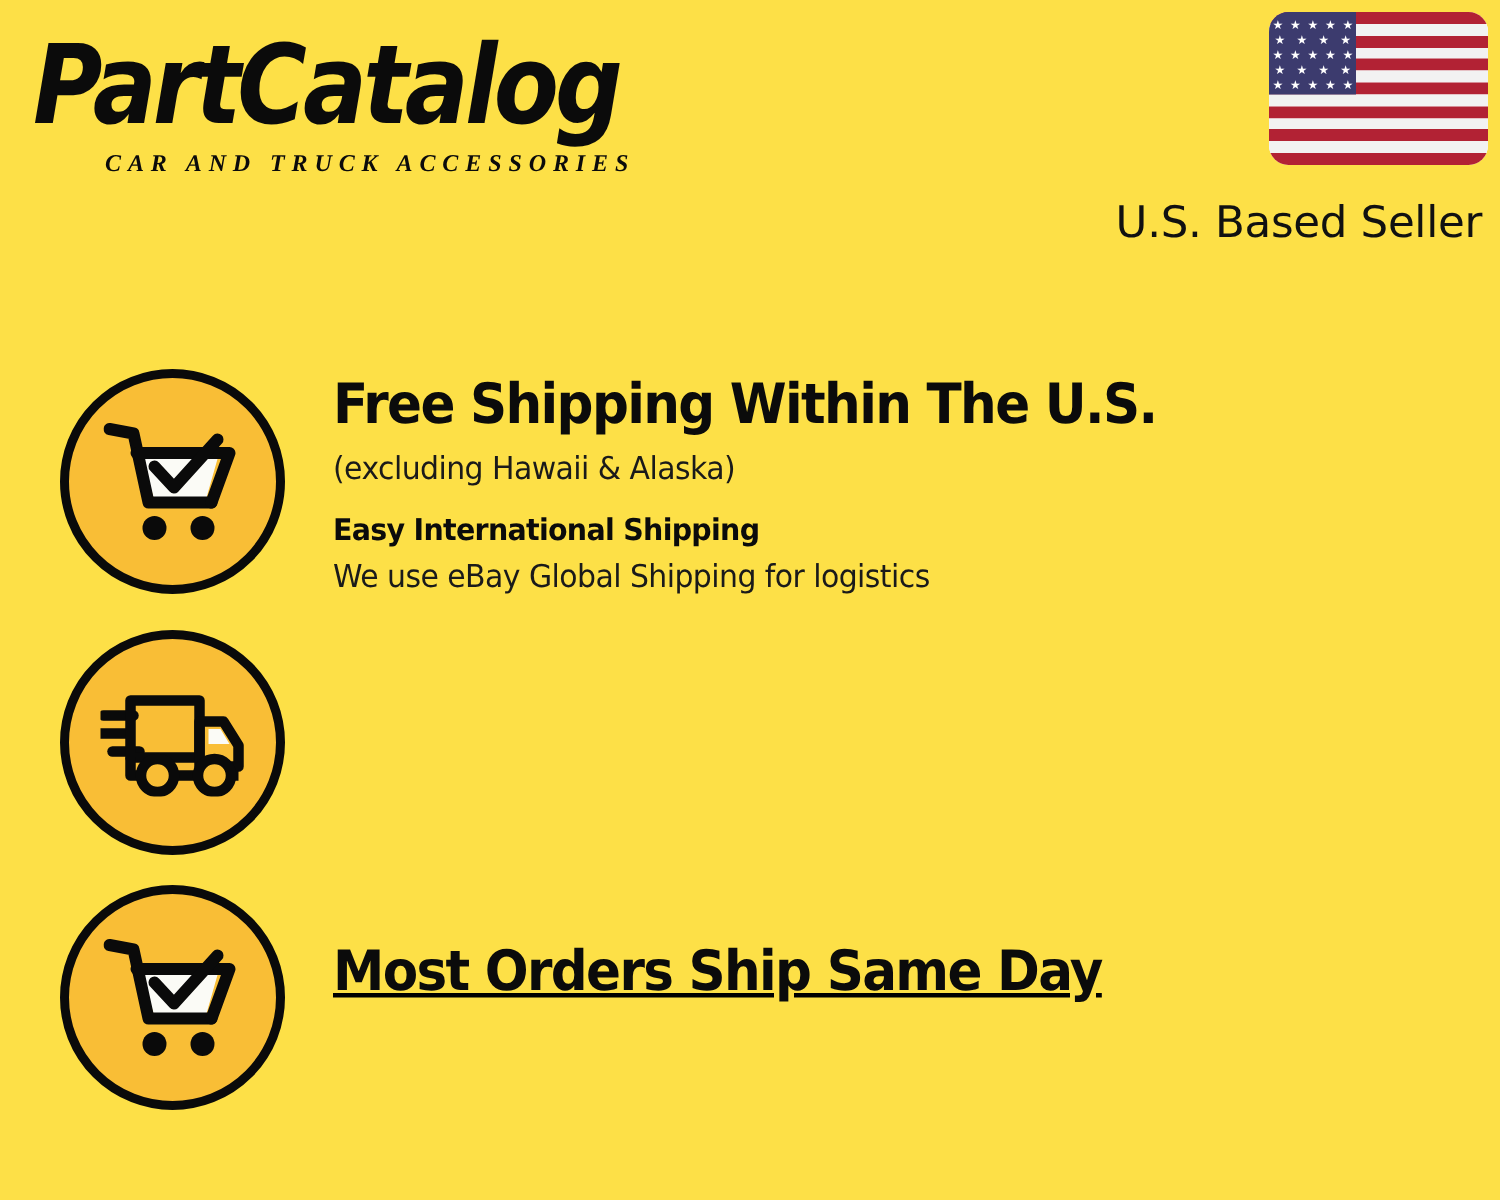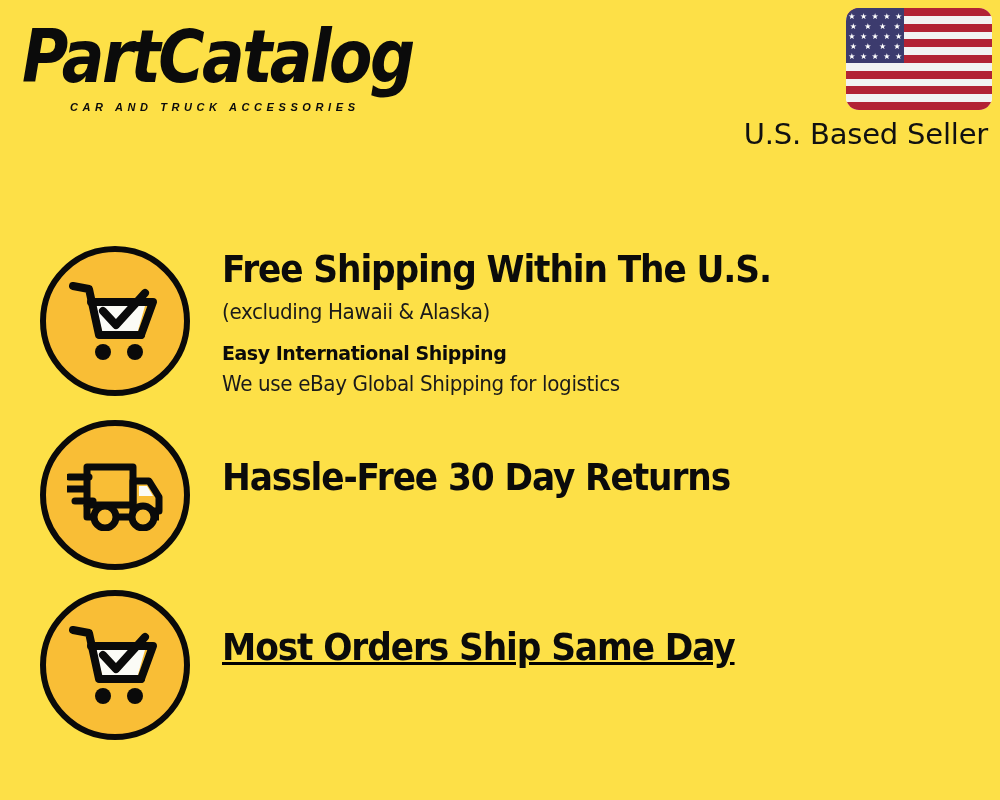--- a/index.html
+++ b/index.html
@@ -33,24 +33,24 @@
     font-size: 62px;
     line-height: 0.98;
     letter-spacing: -2.5px;
     color: #0b0b0b;
     transform: scaleY(1.18) scaleX(1.02);
     transform-origin: left top;
     white-space: nowrap;
   }
   #brand-tagline {
     margin-top: 18px;
-    font-family: Liberation Sans, sans-serif;
+    font-family: Liberation Serif, serif;
     font-weight: bold;
     font-style: italic;
-    font-size: 11px;
+    font-size: 16px;
     letter-spacing: 4.6px;
     color: #0b0b0b;
     white-space: nowrap;
     padding-left: 48px;
   }
 
   
   #seller-badge {
     position: absolute;
     right: 8px;
@@ -86,21 +86,21 @@
     left: 0;
     width: 100%;
     display: flex;
     justify-content: space-around;
     color: #ffffff;
     font-size: 8px;
     line-height: 8px;
   }
   #seller-label {
     display: block;
-    margin-top: 3px;
+    margin-top: 16px;
     font-family: "DejaVu Sans", sans-serif;
     font-weight: 400;
     font-size: 29px;
     color: #111111;
     letter-spacing: -0.2px;
     white-space: nowrap;
     text-align: right;
     padding-right: 4px;
   }
 
@@ -295,23 +295,20 @@
           <path d="M66 22 L82 22 L92 38 L92 52 L66 52 Z" fill="none" stroke="#0a0a0a" stroke-width="7" stroke-linejoin="round"></path>
 
           <path d="M72 27 L80 27 L86 37 L72 37 Z" fill="#fbfbf6"></path>
 
           <path d="M20 46 L20 58 H92" fill="none" stroke="#0a0a0a" stroke-width="7" stroke-linejoin="round"></path>
 
           <circle cx="38" cy="58" r="11" fill="#f9be36" stroke="#0a0a0a" stroke-width="7"></circle>
           <circle cx="76" cy="58" r="11" fill="#f9be36" stroke="#0a0a0a" stroke-width="7"></circle>
         </svg>
       </div>
-      <div class="feature-text">
-        <div class="feature-heading feature-heading-lone">Hassle-Free 30 Day Returns</div>
-      </div>
     </div>
 
     <div class="feature-row" id="feature-row-2">
       <div class="feature-icon">
         <svg width="92" height="82" viewBox="0 0 92 82" aria-hidden="true">
           <path d="M26 26 L76 26 L68 54 L34 54 Z" fill="#fbfbf6"></path>
           <path d="M4 6 L20 9 L30 55 L72 55" fill="none" stroke="#0a0a0a" stroke-width="8" stroke-linecap="round" stroke-linejoin="round"></path>
           <path d="M22 22 L84 22 L72 55" fill="none" stroke="#0a0a0a" stroke-width="8" stroke-linecap="round" stroke-linejoin="round"></path>
           <path d="M34 31 L47 45 L76 13" fill="none" stroke="#0a0a0a" stroke-width="8" stroke-linecap="round" stroke-linejoin="round"></path>
           <circle cx="34" cy="72" r="8" fill="#0a0a0a"></circle>

